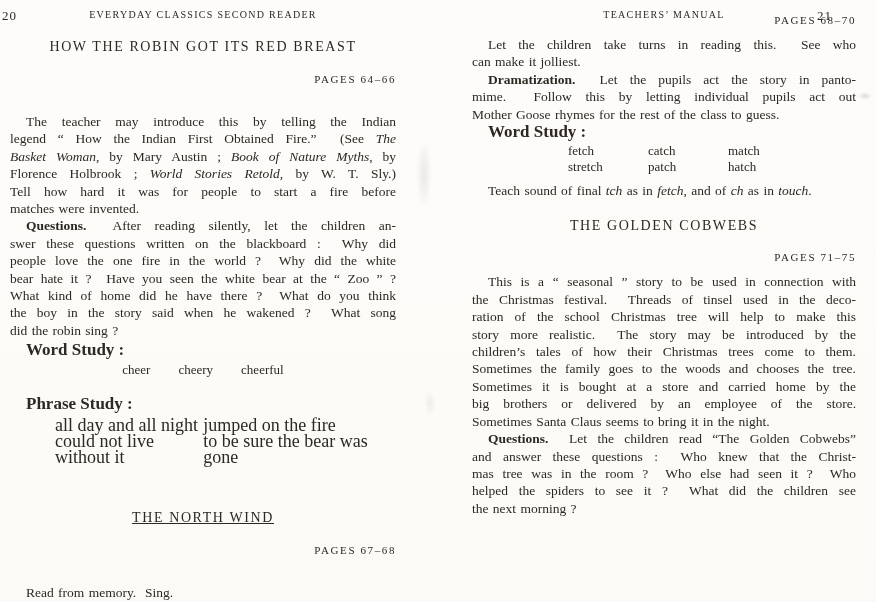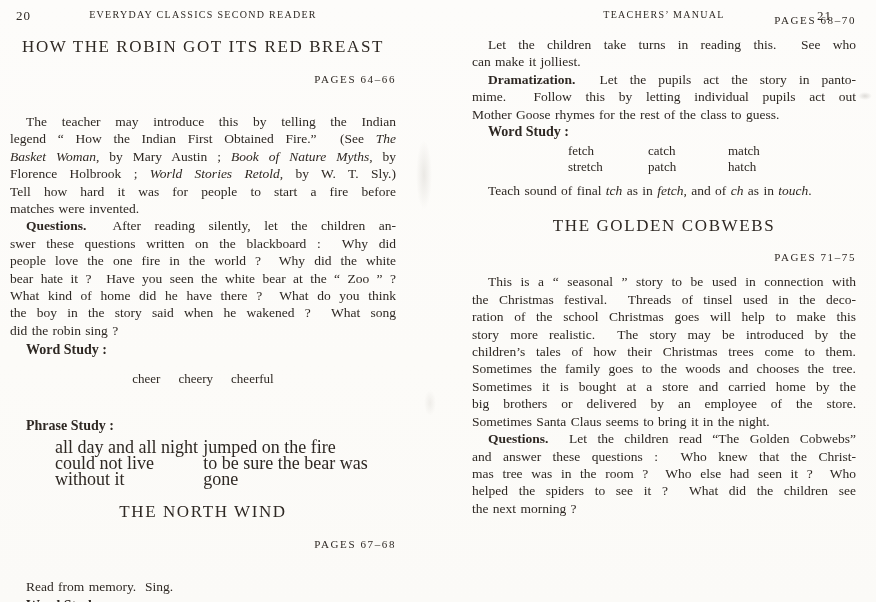--- a/index.html
+++ b/index.html
@@ -7,52 +7,52 @@
     position: relative;
     width: 876px;
     height: 602px;
     overflow: hidden;
     background: linear-gradient(180deg, #fdfcfa 0%, #fcfbf8 60%, #fbfaf7 100%);
     color: #2e2823;
     font-family: "Liberation Serif", "DejaVu Serif", serif;
   }
   
   .pnum { position: absolute; top: 8px; font-size: 13px; letter-spacing: 1px; }
-  .pnum-l { left: 16px; }
+  .pnum-l { left: 2px; }
   .pnum-r { left: 817px; }
   .runhead { position: absolute; top: 9px; font-size: 10px; letter-spacing: 1.3px; text-align: center; }
   .rh-l { left: 10px; width: 386px; }
   .rh-r { left: 472px; width: 384px; }
   
   .col { position: absolute; top: 0; height: 602px; overflow: hidden; }
   .col-l { left: 10px;  width: 386px; }
   .col-r { left: 472px; width: 384px; }
   
-  .stitle { font-weight: normal; font-size: 17px; letter-spacing: 1.6px; text-align: center; line-height: 22px; margin: 0; }
+  .stitle { font-weight: normal; font-size: 14px; letter-spacing: 1.6px; text-align: center; line-height: 22px; margin: 0; }
   .col-l .t1 { margin-top: 36px; }
-  .col-l .t2 { margin-top: 14px; }
+  .col-l .t2 { margin-top: 42px; text-decoration: underline; }
   .col-r .t1 { margin-top: 34px; }
   .col-r .t2 { margin-top: 16px; }
   .pages { text-align: right; font-size: 11px; letter-spacing: 1.6px; line-height: 16px; margin-top: 13px; }
   .col-r .pages { margin-top: 12px; }
   
   .para { font-size: 13.5px; line-height: 17.4px; word-spacing: 1px; }
   .para.after-pages { margin-top: 26px; }
   .col-r .para.after-pages { margin-top: 8px; }
   .pline { text-align: justify; text-align-last: justify; }
   .pline.plast { text-align-last: left; }
   .para.indent .pline:first-child { text-indent: 16px; }
   .b { font-weight: bold; }
   .i { font-style: italic; }
   
-  .subhead { font-weight: bold; font-size: 14px; line-height: 18px; margin: 2px 0 0 16px; }
+  .subhead { font-weight: bold; font-size: 17px; line-height: 18px; margin: 2px 0 0 16px; }
   .col-r .subhead { margin-top: 0; }
-  .subhead.ps { margin-top: 30px; }
+  .subhead.ps { margin-top: 17px; }
   
-  .word-row { display: flex; justify-content: center; gap: 18px; font-size: 13px; line-height: 15.5px; margin-top: 12px; }
+  .word-row { display: flex; justify-content: center; gap: 28px; font-size: 13px; line-height: 15.5px; margin-top: 3px; }
   .word-row.nw { margin-top: 4px; gap: 8px; }
   
   .phrase-row { display: flex; margin: 4px 0 0 45px; font-size: 18px; line-height: 16px; }
   .ph-col1 { width: 157px; }
   
   .word-grid { display: flex; padding-left: 96px; font-size: 13px; line-height: 15.5px; margin-top: 2px; }
   .wg-col { width: 80px; display: flex; flex-direction: column; }
   .para.teach { margin-top: 8px; }
   
   .smudge { position: absolute; pointer-events: none; }
@@ -150,21 +150,21 @@
       </div>
     </div>
     <div class="para indent teach">
         <div class="pline plast"><span>Teach sound of final </span><span class="i">tch</span><span> as in </span><span class="i">fetch</span><span>, and of </span><span class="i">ch</span><span> as in </span><span class="i">touch</span><span>.</span></div>
       </div>
     <h1 class="stitle t2">THE GOLDEN COBWEBS</h1>
     <div class="pages">PAGES 71–75</div>
     <div class="para indent after-pages">
         <div class="pline"><span>This is a “ seasonal ” story to be used in connection with</span></div>
         <div class="pline"><span>the Christmas festival.&nbsp; Threads of tinsel used in the deco-</span></div>
-        <div class="pline"><span>ration of the school Christmas goes will help to make this</span></div>
+        <div class="pline"><span>ration of the school Christmas tree will help to make this</span></div>
         <div class="pline"><span>story more realistic.&nbsp; The story may be introduced by the</span></div>
         <div class="pline"><span>children’s tales of how their Christmas trees come to them.</span></div>
         <div class="pline"><span>Sometimes the family goes to the woods and chooses the tree.</span></div>
         <div class="pline"><span>Sometimes it is bought at a store and carried home by the</span></div>
         <div class="pline"><span>big brothers or delivered by an employee of the store.</span></div>
         <div class="pline plast"><span>Sometimes Santa Claus seems to bring it in the night.</span></div>
       </div>
     <div class="para indent">
         <div class="pline"><span class="b">Questions.</span><span>&nbsp; Let the children read “The Golden Cobwebs”</span></div>
         <div class="pline"><span>and answer these questions :&nbsp; Who knew that the Christ-</span></div>

